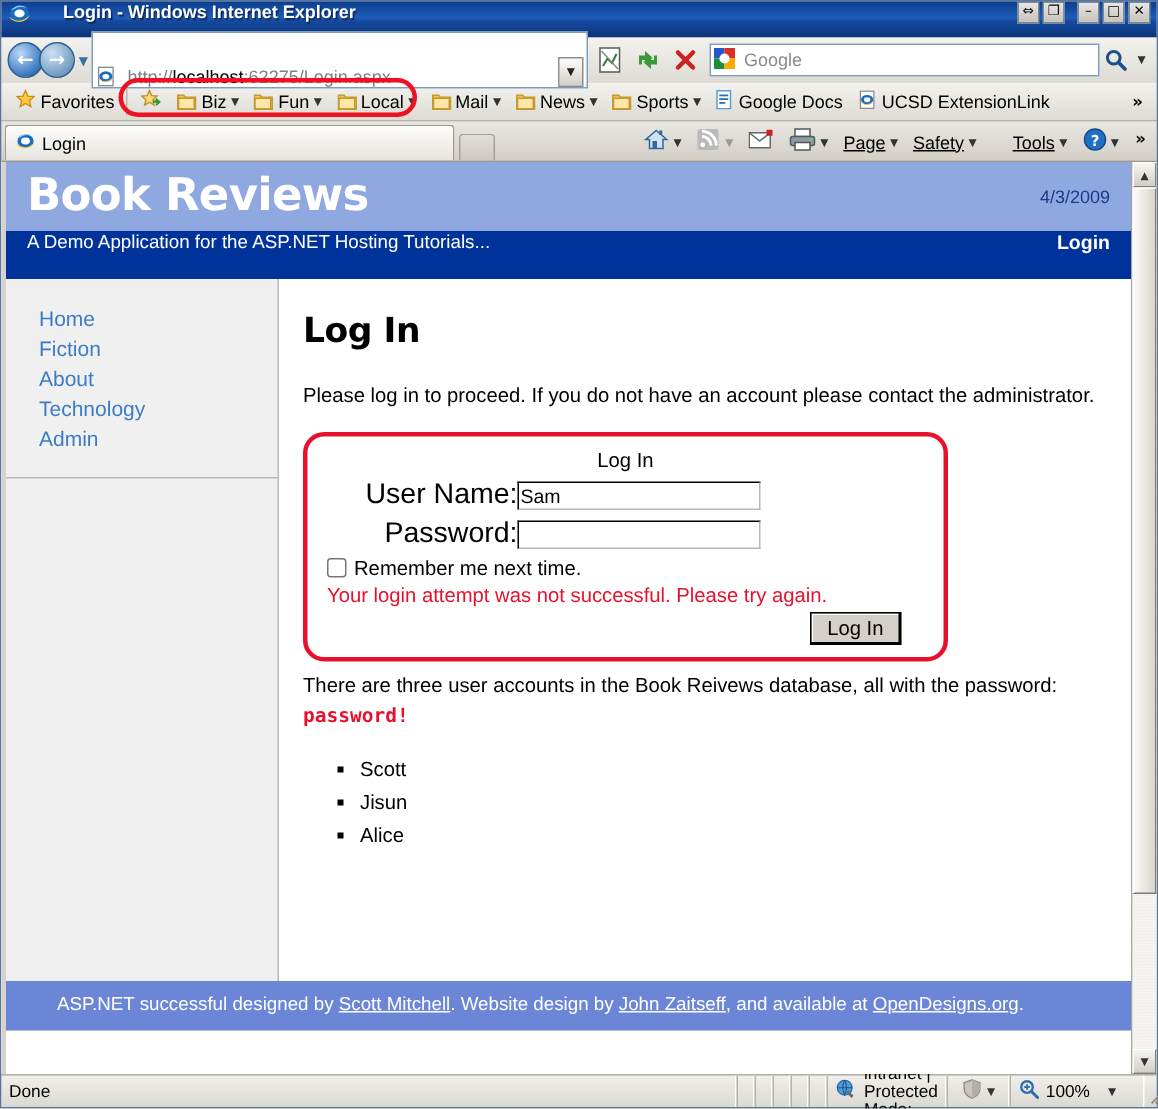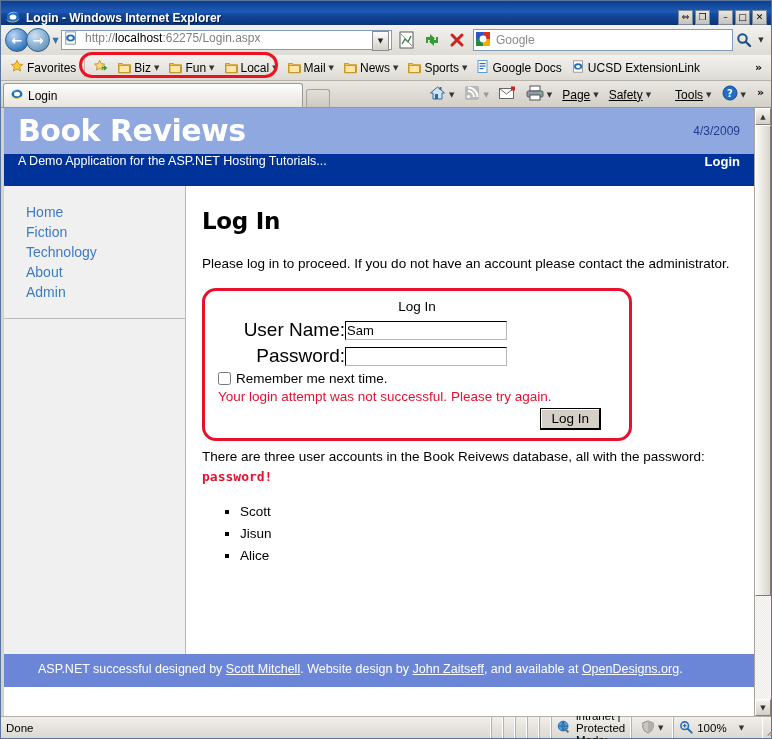--- a/index.html
+++ b/index.html
@@ -15,23 +15,24 @@
     width:772px; height:739px;
     background:#d6d3ce;
     border:1px solid #5a769c;
     display:flex; flex-direction:column;
     position:relative;
   }
   
   .titlebar {
     height:24px; flex:0 0 24px;
     background:linear-gradient(to bottom,#0b3e8e 0%,#1e5bb8 45%,#15499e 55%,#0a3479 100%);
-    display:flex; align-items:flex-end;
+    display:flex; align-items:flex-start;
     padding:0 2px 0 4px;
     color:#fff;
+    gap:16px;
   }
   .title-text {
     font-size:12px; font-weight:bold; color:#fff;
     margin-left:5px; white-space:nowrap;
     text-shadow:1px 1px 1px rgba(0,0,0,.55);
   }
   .win-btns { margin-left:auto; display:flex; gap:2px; align-items:center; padding-right:2px; }
   .wbtn {
     width:15px; height:15px;
     background:linear-gradient(to bottom,#e8e6e1,#c6c2bb);
@@ -58,22 +59,22 @@
     width:24px; height:24px; border-radius:50%;
     background:radial-gradient(circle at 35% 30%,#bcd8f5,#4a87c8 60%,#1b4f87);
     border:1px solid #2e5f94;
     display:flex; align-items:center; justify-content:center;
     color:#fff; font-size:13px; font-weight:bold;
     font-family:"DejaVu Sans", sans-serif;
   }
   .navbtn.fwd { background:radial-gradient(circle at 35% 30%,#cfe1f3,#7fa7c9 60%,#5a7f9e); margin-left:-3px;}
   .nav-drop { width:11px; text-align:center; color:#3a6ea5; font-size:8px; font-family:"DejaVu Sans", sans-serif;}
   .urlbox {
-    flex:1 1 auto; height:20px; background:#fff;
-    border:1px solid #7f9db9; display:flex; align-items:flex-start;
+    flex:1 1 auto; height:38px; background:#fff;
+    border:1px solid #7f9db9; display:flex; align-items:flex-end;
     padding:0 2px; margin-right:3px; min-width:0;
   }
   .url-text { margin-left:5px; font-size:12px; color:#808080; white-space:nowrap; }
   .url-text b { color:#000; font-weight:normal; }
   .url-drop {
     width:17px; height:20px; flex:0 0 17px;
     background:linear-gradient(to bottom,#fcfcfb,#d4d0c8);
     border:1px solid #8d8d8d;
     display:flex; align-items:center; justify-content:center;
     font-size:7px; color:#222; font-family:"DejaVu Sans", sans-serif;
@@ -513,22 +514,22 @@
       </div>
       <div class="hdr-bot">
         <span>A Demo Application for the ASP.NET Hosting Tutorials...</span>
         <span class="hdr-login">Login</span>
       </div>
 
       <div class="body-cols">
         <div class="sidebar">
           <a class="sb-link" href="#">Home</a>
           <a class="sb-link" href="#">Fiction</a>
+          <a class="sb-link" href="#">About</a>
           <a class="sb-link" href="#">Technology</a>
-          <a class="sb-link" href="#">About</a>
           <a class="sb-link" href="#">Admin</a>
           <div class="sb-div"></div>
         </div>
 
         <div class="content">
           <h1>Log In</h1>
           <p>Please log in to proceed. If you do not have an account please contact the administrator.</p>
 
           <div class="loginpanel">
             <div class="lp-title">Log In</div>

